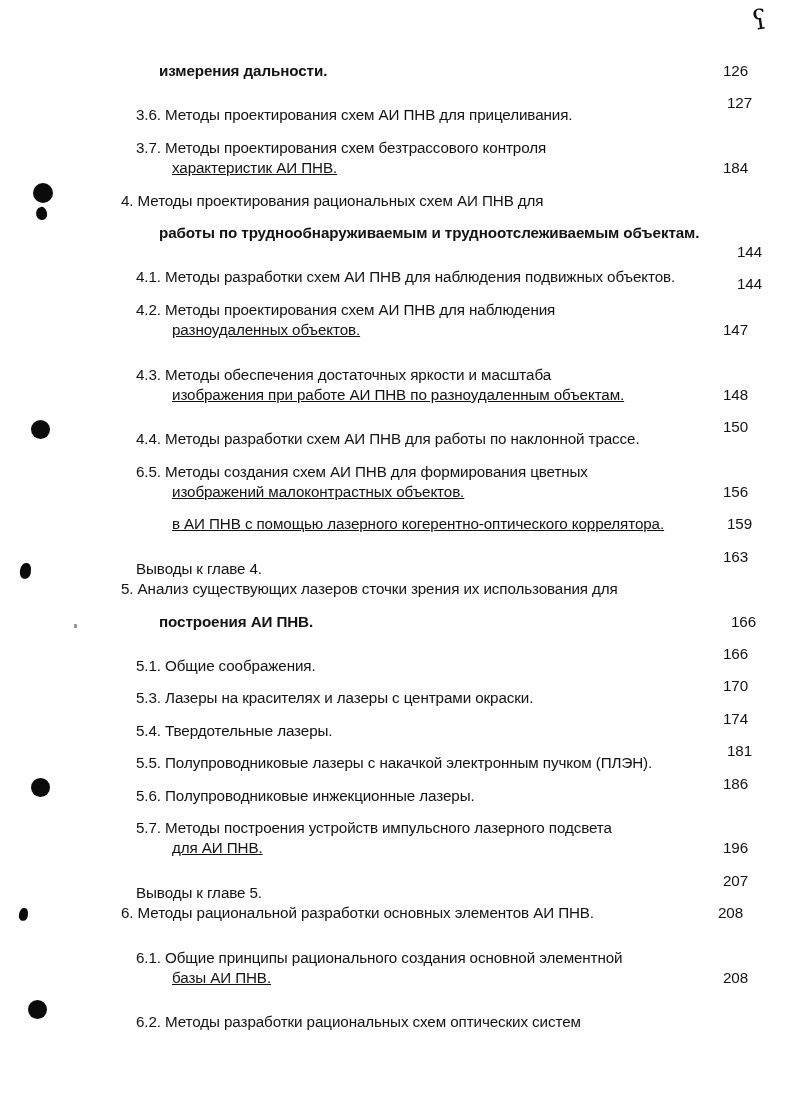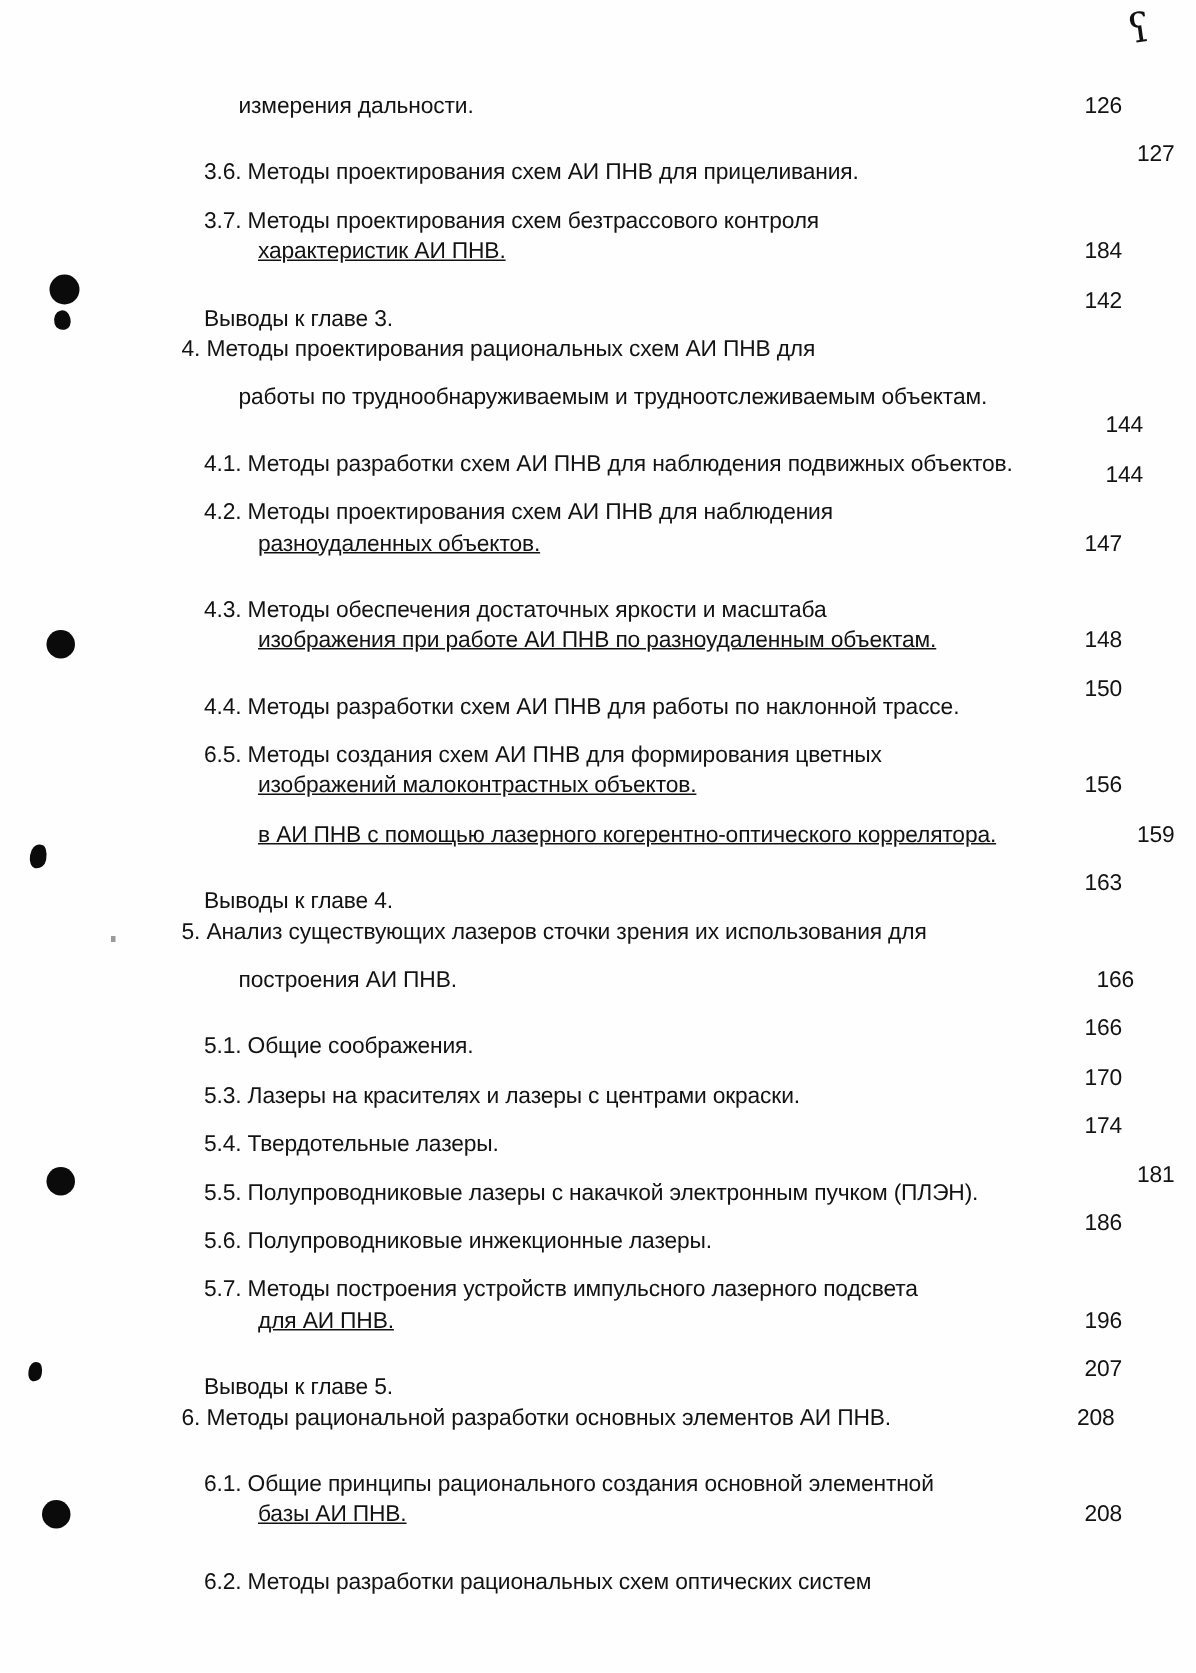--- a/index.html
+++ b/index.html
@@ -66,34 +66,34 @@
     white-space: nowrap;
   }
   .toc-title {
     position: absolute;
     top: 0;
     letter-spacing: -0.1px;
   }
   
   .lvl-chapter  .toc-title { left: 121px; }
   .lvl-section  .toc-title { left: 136px; margin-top: 12px; }
-  .lvl-cont     .toc-title { left: 159px; }
+  .lvl-cont     .toc-title { left: 159px; font-weight: bold; }
   .lvl-cont2    .toc-title { left: 172px; text-decoration: underline; }
 
   .toc-page {
     position: absolute;
     top: 0;
     width: 40px;
     text-align: right;
     letter-spacing: -0.1px;
   }
   
   .toc-page { left: 708px; }
   
-  .pg-shift-1 .toc-page { left: 743px; }
+  .pg-shift-1 .toc-page { left: 712px; }
   .pg-shift-2 .toc-page { left: 716px; }
   .pg-inline  .toc-page { left: 722px; margin-top: 19px; }
   .pg-tight   .toc-page { left: 703px; }
 </style>
 </head>
 <body>
 
 <div id="page">
 
   <div class="hand-mark" style="left:752px; top:6px;">ʕ</div>
@@ -120,24 +120,20 @@
         <span class="toc-title">3.6. Методы проектирования схем АИ ПНВ для прицеливания.</span>
         <span class="toc-page">127</span>
       </div>
       <div class="toc-row lvl-section">
         <span class="toc-title">3.7. Методы проектирования схем безтрассового контроля</span>
       </div>
       <div class="toc-row lvl-cont2">
         <span class="toc-title">характеристик АИ ПНВ.</span>
         <span class="toc-page">184</span>
       </div>
-      <div class="toc-row lvl-section">
-        <span class="toc-title">Выводы к главе 3.</span>
-        <span class="toc-page">142</span>
-      </div>
       <div class="toc-row lvl-chapter">
         <span class="toc-title">4. Методы проектирования рациональных схем АИ ПНВ для</span>
       </div>
       <div class="toc-row lvl-cont pg-inline">
         <span class="toc-title">работы по труднообнаруживаемым и трудноотслеживаемым объектам.</span>
         <span class="toc-page">144</span>
       </div>
       <div class="toc-row lvl-section pg-inline">
         <span class="toc-title">4.1. Методы разработки схем АИ ПНВ для наблюдения подвижных объектов.</span>
         <span class="toc-page">144</span>

